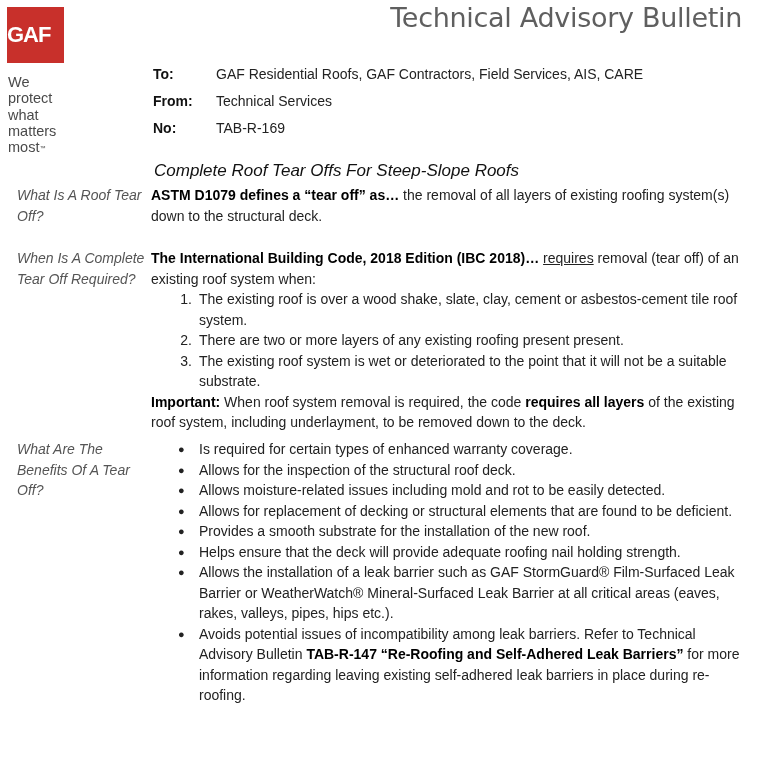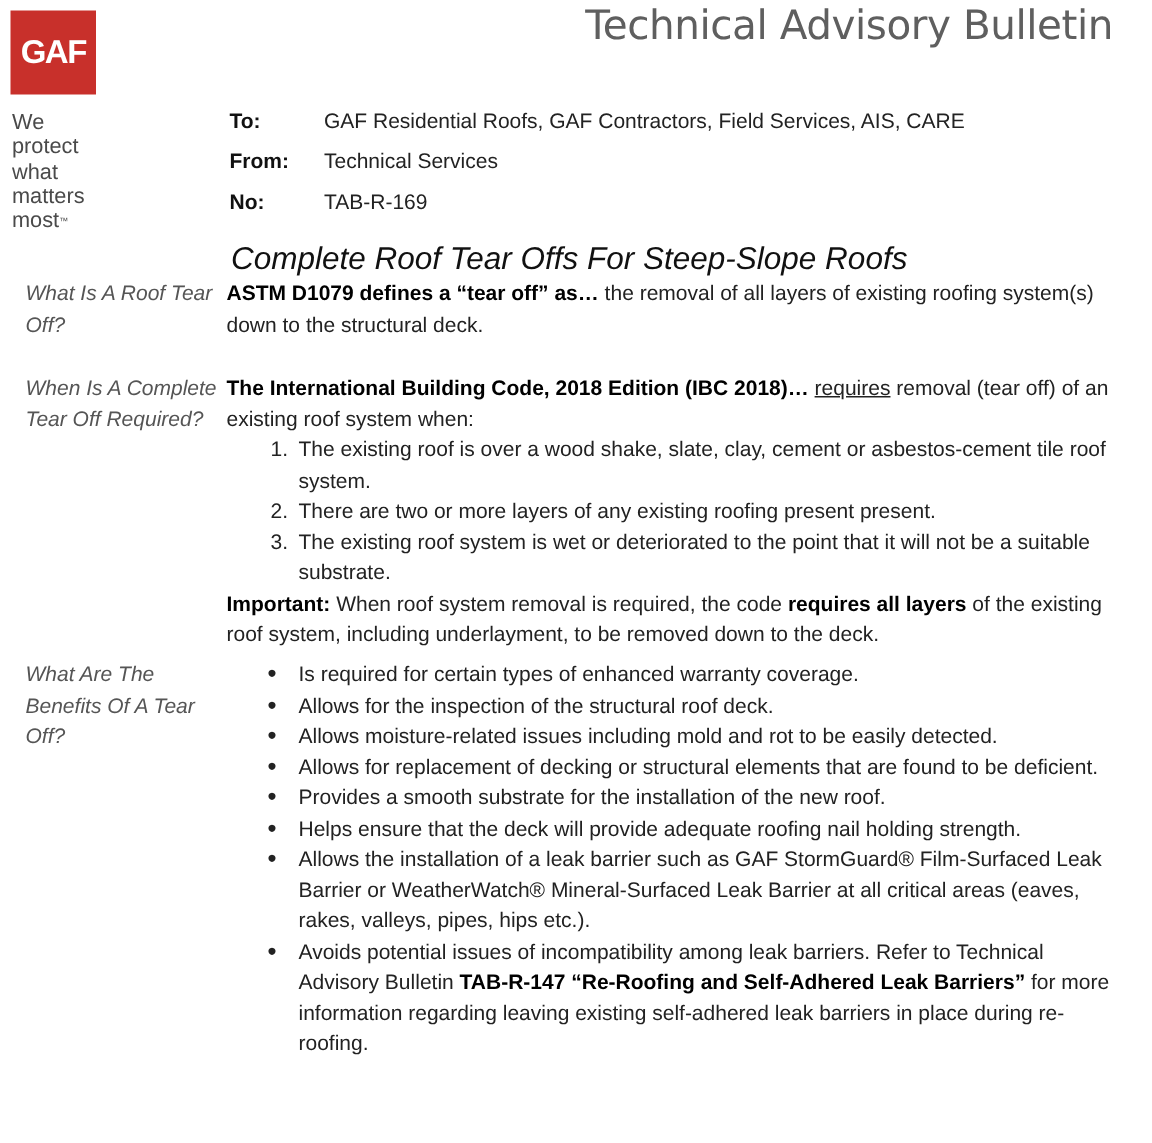--- a/index.html
+++ b/index.html
@@ -3,44 +3,44 @@
 <meta charset="utf-8">
 <style>
   html, body { margin: 0; padding: 0; background: #ffffff; }
   body {
     width: 768px; height: 762px; position: relative; overflow: hidden;
     font-family: "Liberation Sans", "DejaVu Sans", sans-serif;
     color: #1a1a1a;
   }
   .logo-box {
     position: absolute; left: 7px; top: 7px; width: 57px; height: 56px;
-    background: #c8302b; display: flex; align-items: center; justify-content: center;
+    background: #c8302b; display: flex; align-items: center; 
   }
   .logo-text {
     color: #ffffff; font-weight: bold; font-size: 22px; letter-spacing: -1px;
     font-family: "Liberation Sans", sans-serif;
   }
   .tagline {
     position: absolute; left: 8px; top: 74px; width: 80px;
     font-size: 14.5px; line-height: 16.3px; color: #4a4a4a;
     font-family: "Liberation Sans", sans-serif;
   }
   .tagline .tm { font-size: 6px; vertical-align: top; position: relative; top: 1px; }
   .bulletin-title {
     position: absolute; right: 26px; top: 2px;
     font-size: 27px; color: #5f5f5f; font-weight: normal;
     font-family: "DejaVu Sans", sans-serif; letter-spacing: -0.3px;
   }
   .meta { position: absolute; left: 153px; top: 66px; font-size: 14px; }
-  .meta-row { display: flex; height: 27px; align-items: center; }
+  .meta-row { display: flex; height: 27px; align-items: flex-start; }
   .meta-label { width: 63px; font-weight: bold; color: #111; }
   .meta-value { color: #222; }
   .doc-heading {
     position: absolute; left: 154px; top: 161px;
-    font-size: 21px; font-style: italic; color: #111;
+    font-size: 17px; font-style: italic; color: #111;
   }
   .section {
     position: absolute; left: 0; width: 768px; display: flex;
   }
   .sec-label {
     width: 145px; padding-left: 17px; box-sizing: border-box;
     font-size: 14px; line-height: 20.5px; font-style: italic; color: #555;
   }
   .sec-body {
     margin-left: 6px; width: 592px;

